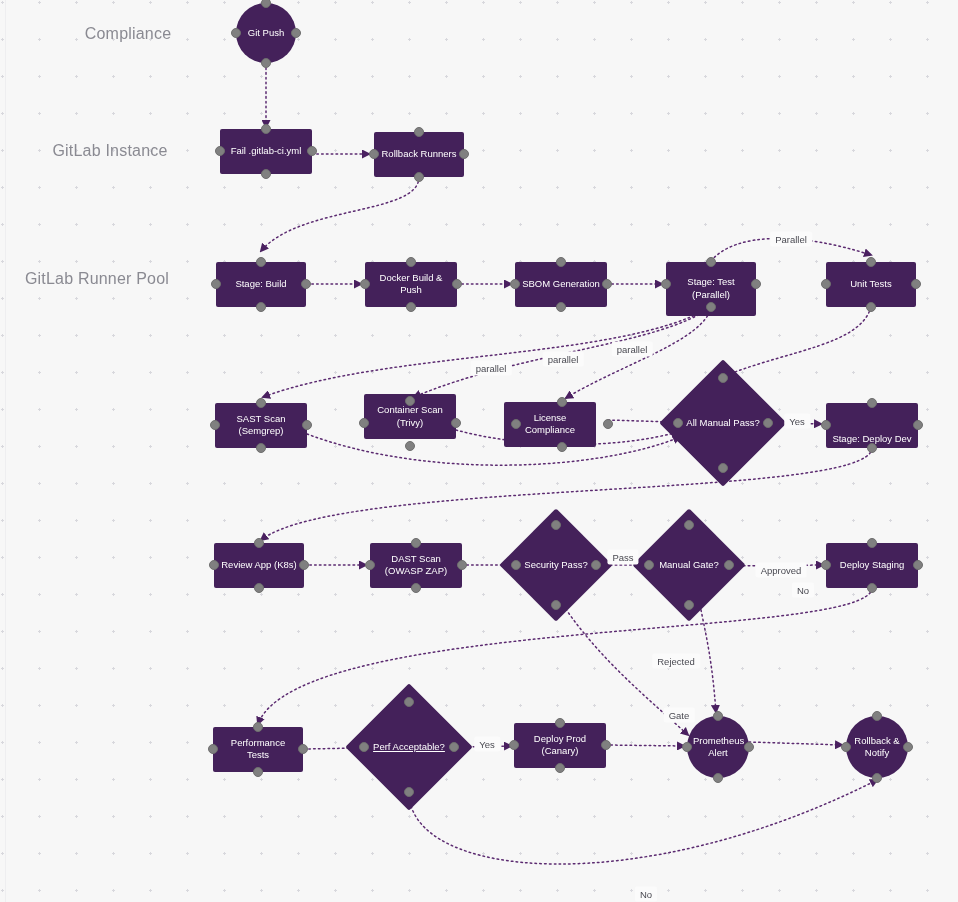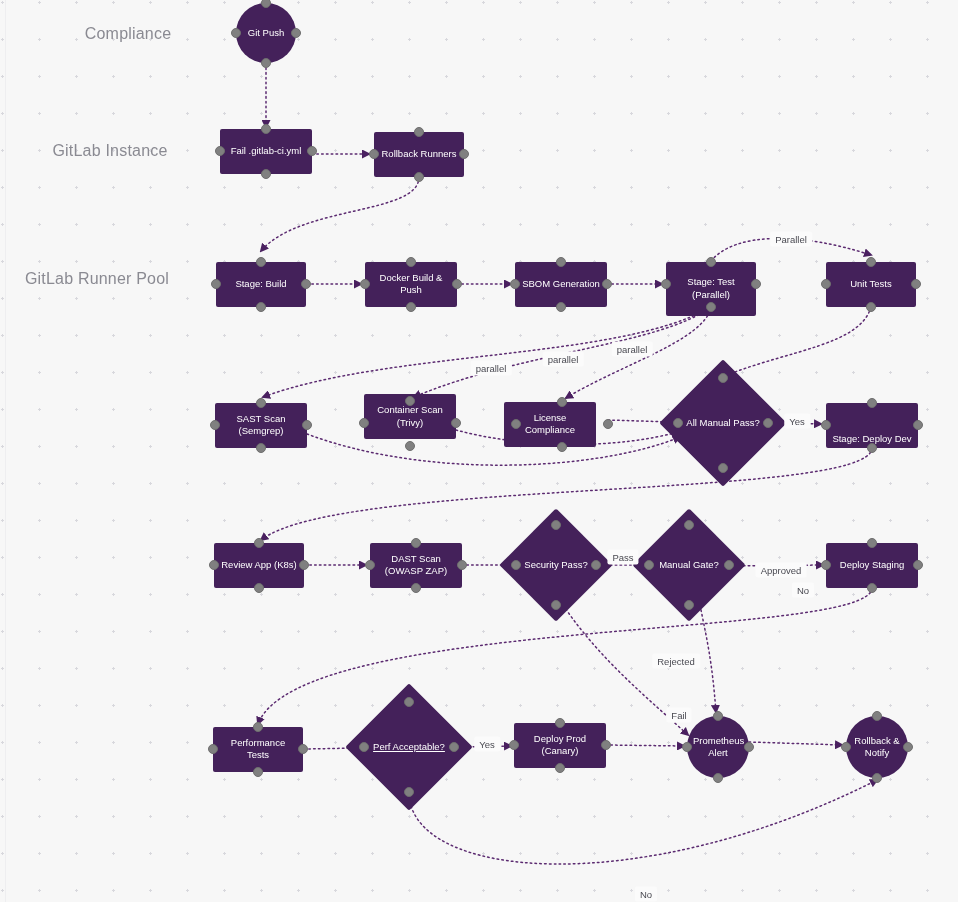--- a/index.html
+++ b/index.html
@@ -321,17 +321,17 @@
   <div id="elabels">
       <div class="elabel" style="left: 791px; top: 239px;">Parallel</div>
       <div class="elabel" style="left: 563px; top: 359px;">parallel</div>
       <div class="elabel" style="left: 632px; top: 349px;">parallel</div>
       <div class="elabel" style="left: 491px; top: 368px;">parallel</div>
       <div class="elabel" style="left: 797px; top: 421px;">Yes</div>
       <div class="elabel" style="left: 623px; top: 557px;">Pass</div>
       <div class="elabel" style="left: 781px; top: 570px;">Approved</div>
       <div class="elabel" style="left: 803px; top: 590px;">No</div>
       <div class="elabel" style="left: 676px; top: 661px;">Rejected</div>
-      <div class="elabel" style="left: 679px; top: 715px;">Fail</div>
+      <div class="elabel" style="left: 679px; top: 715px;">Gate</div>
       <div class="elabel" style="left: 487px; top: 744px;">Yes</div>
       <div class="elabel" style="left: 646px; top: 894px;">No</div>
     </div>
 </div>
 
 </body></html>

